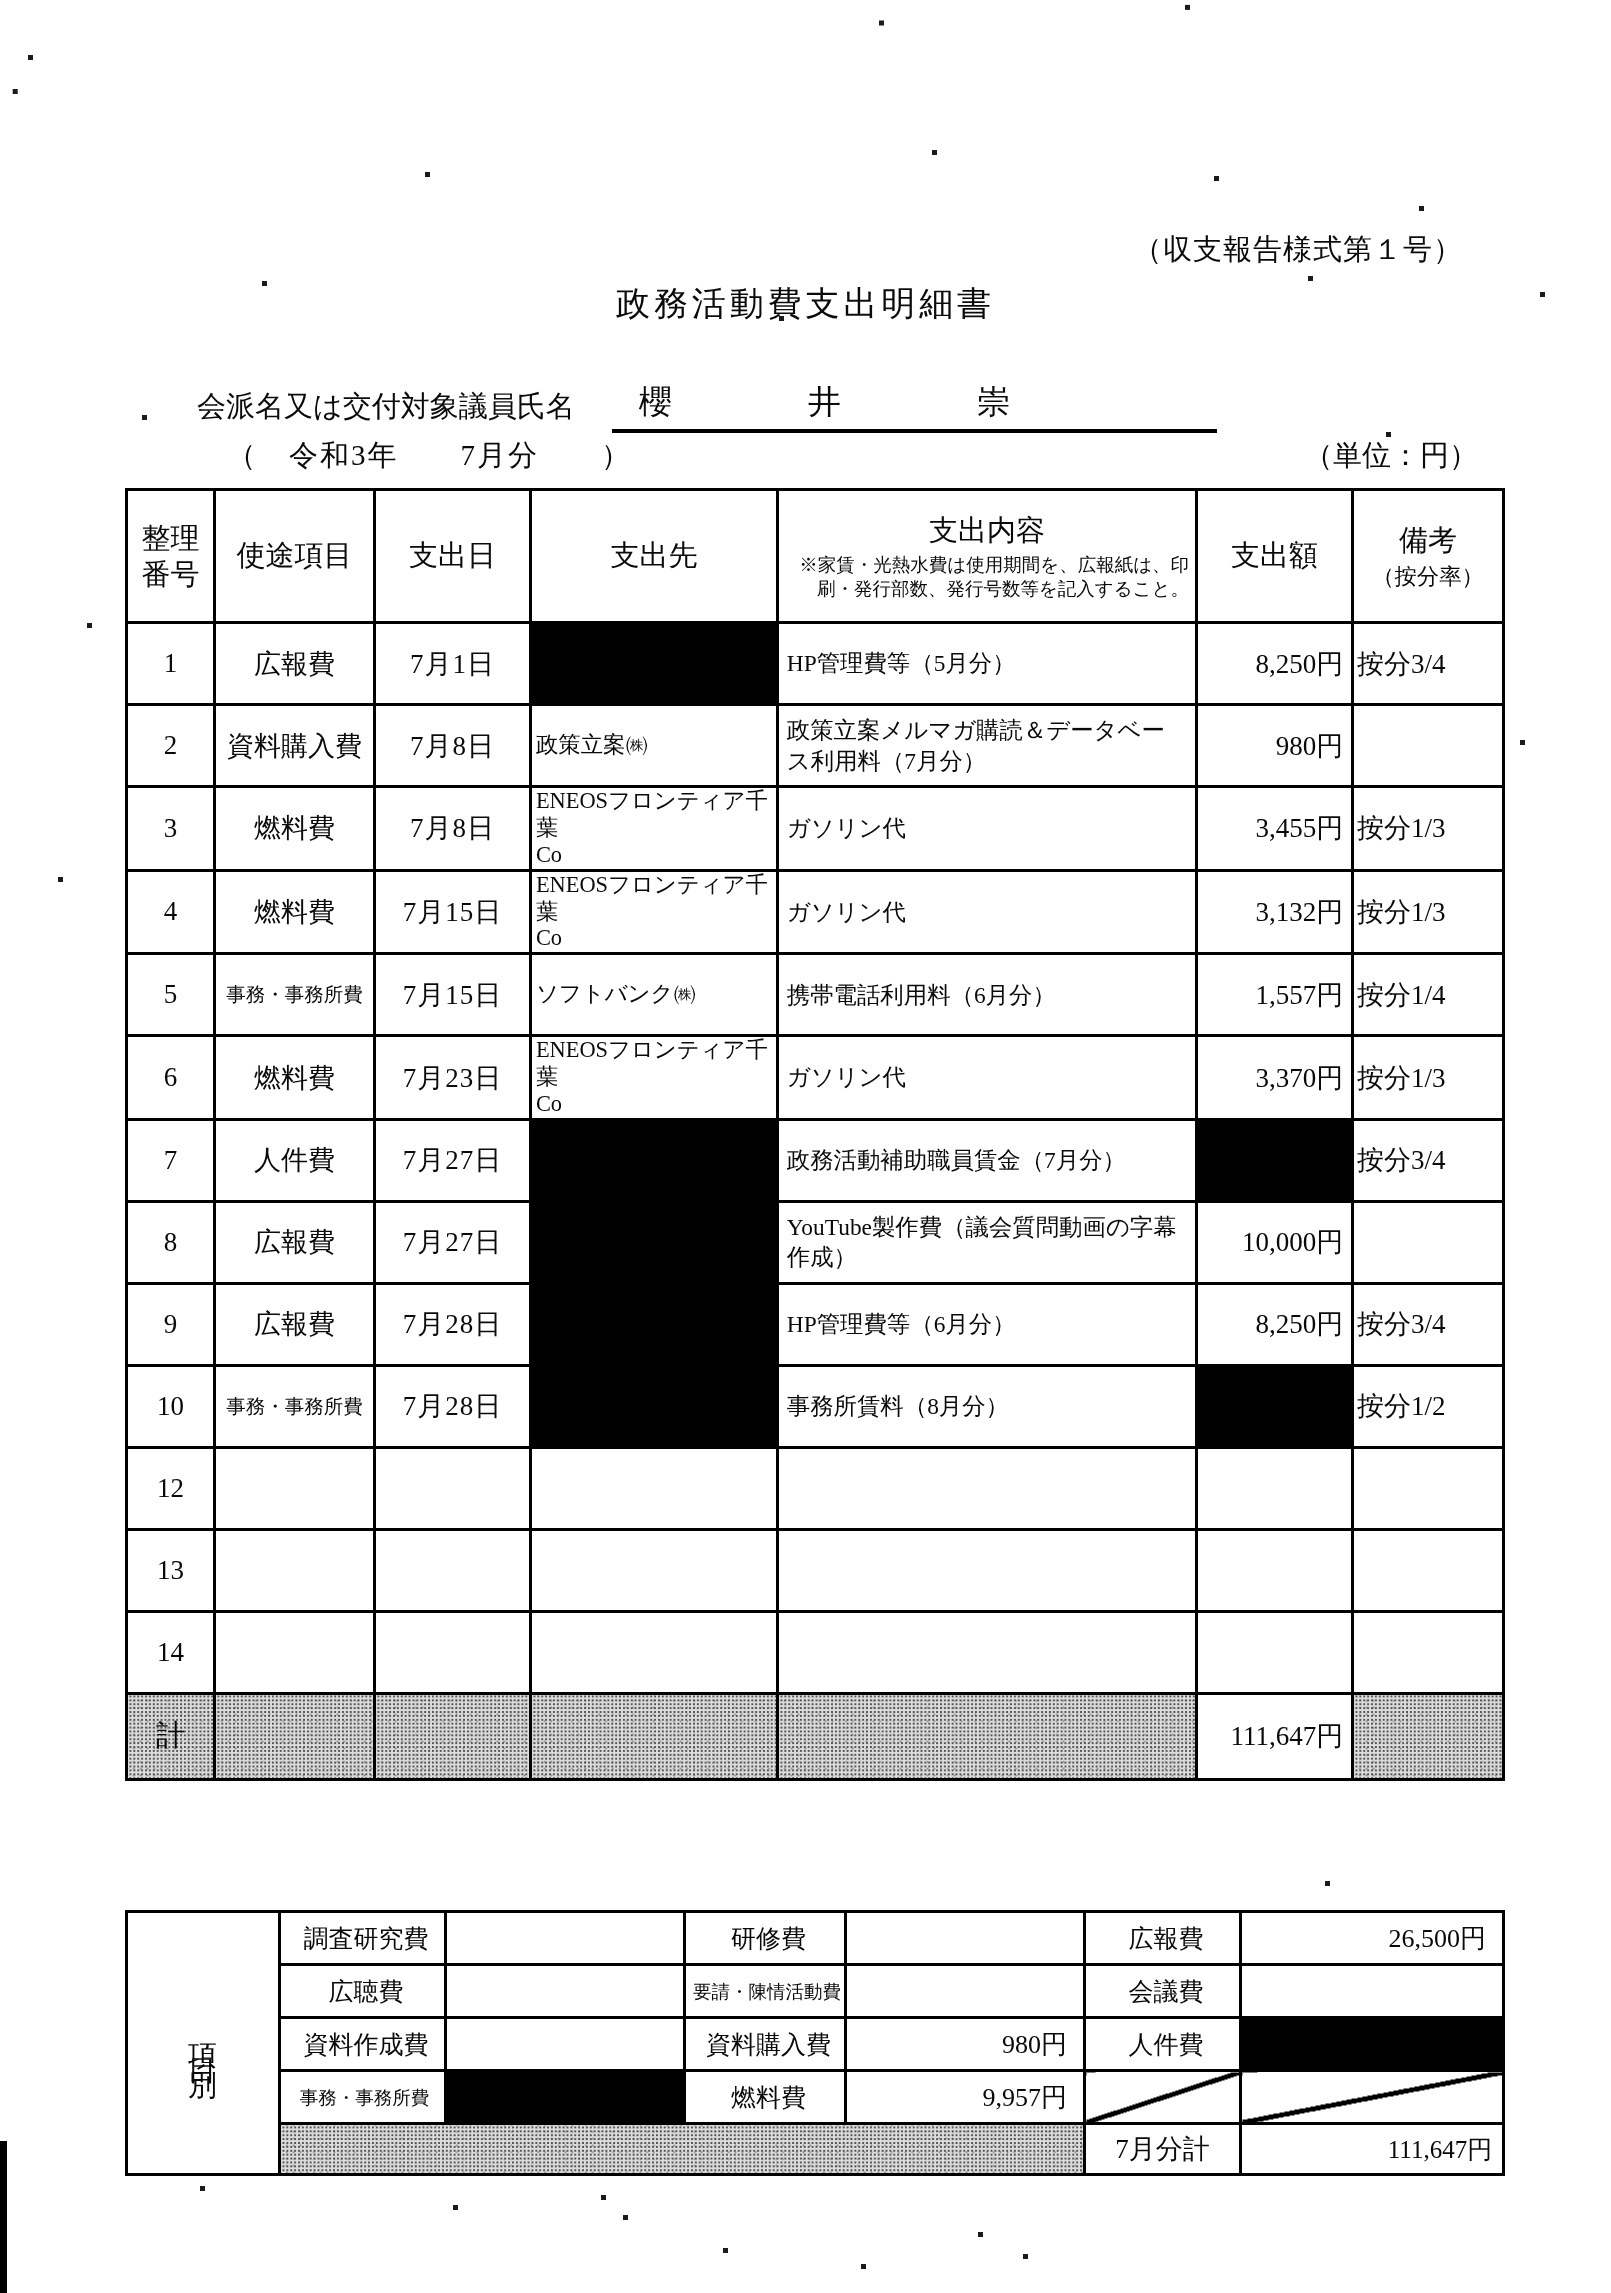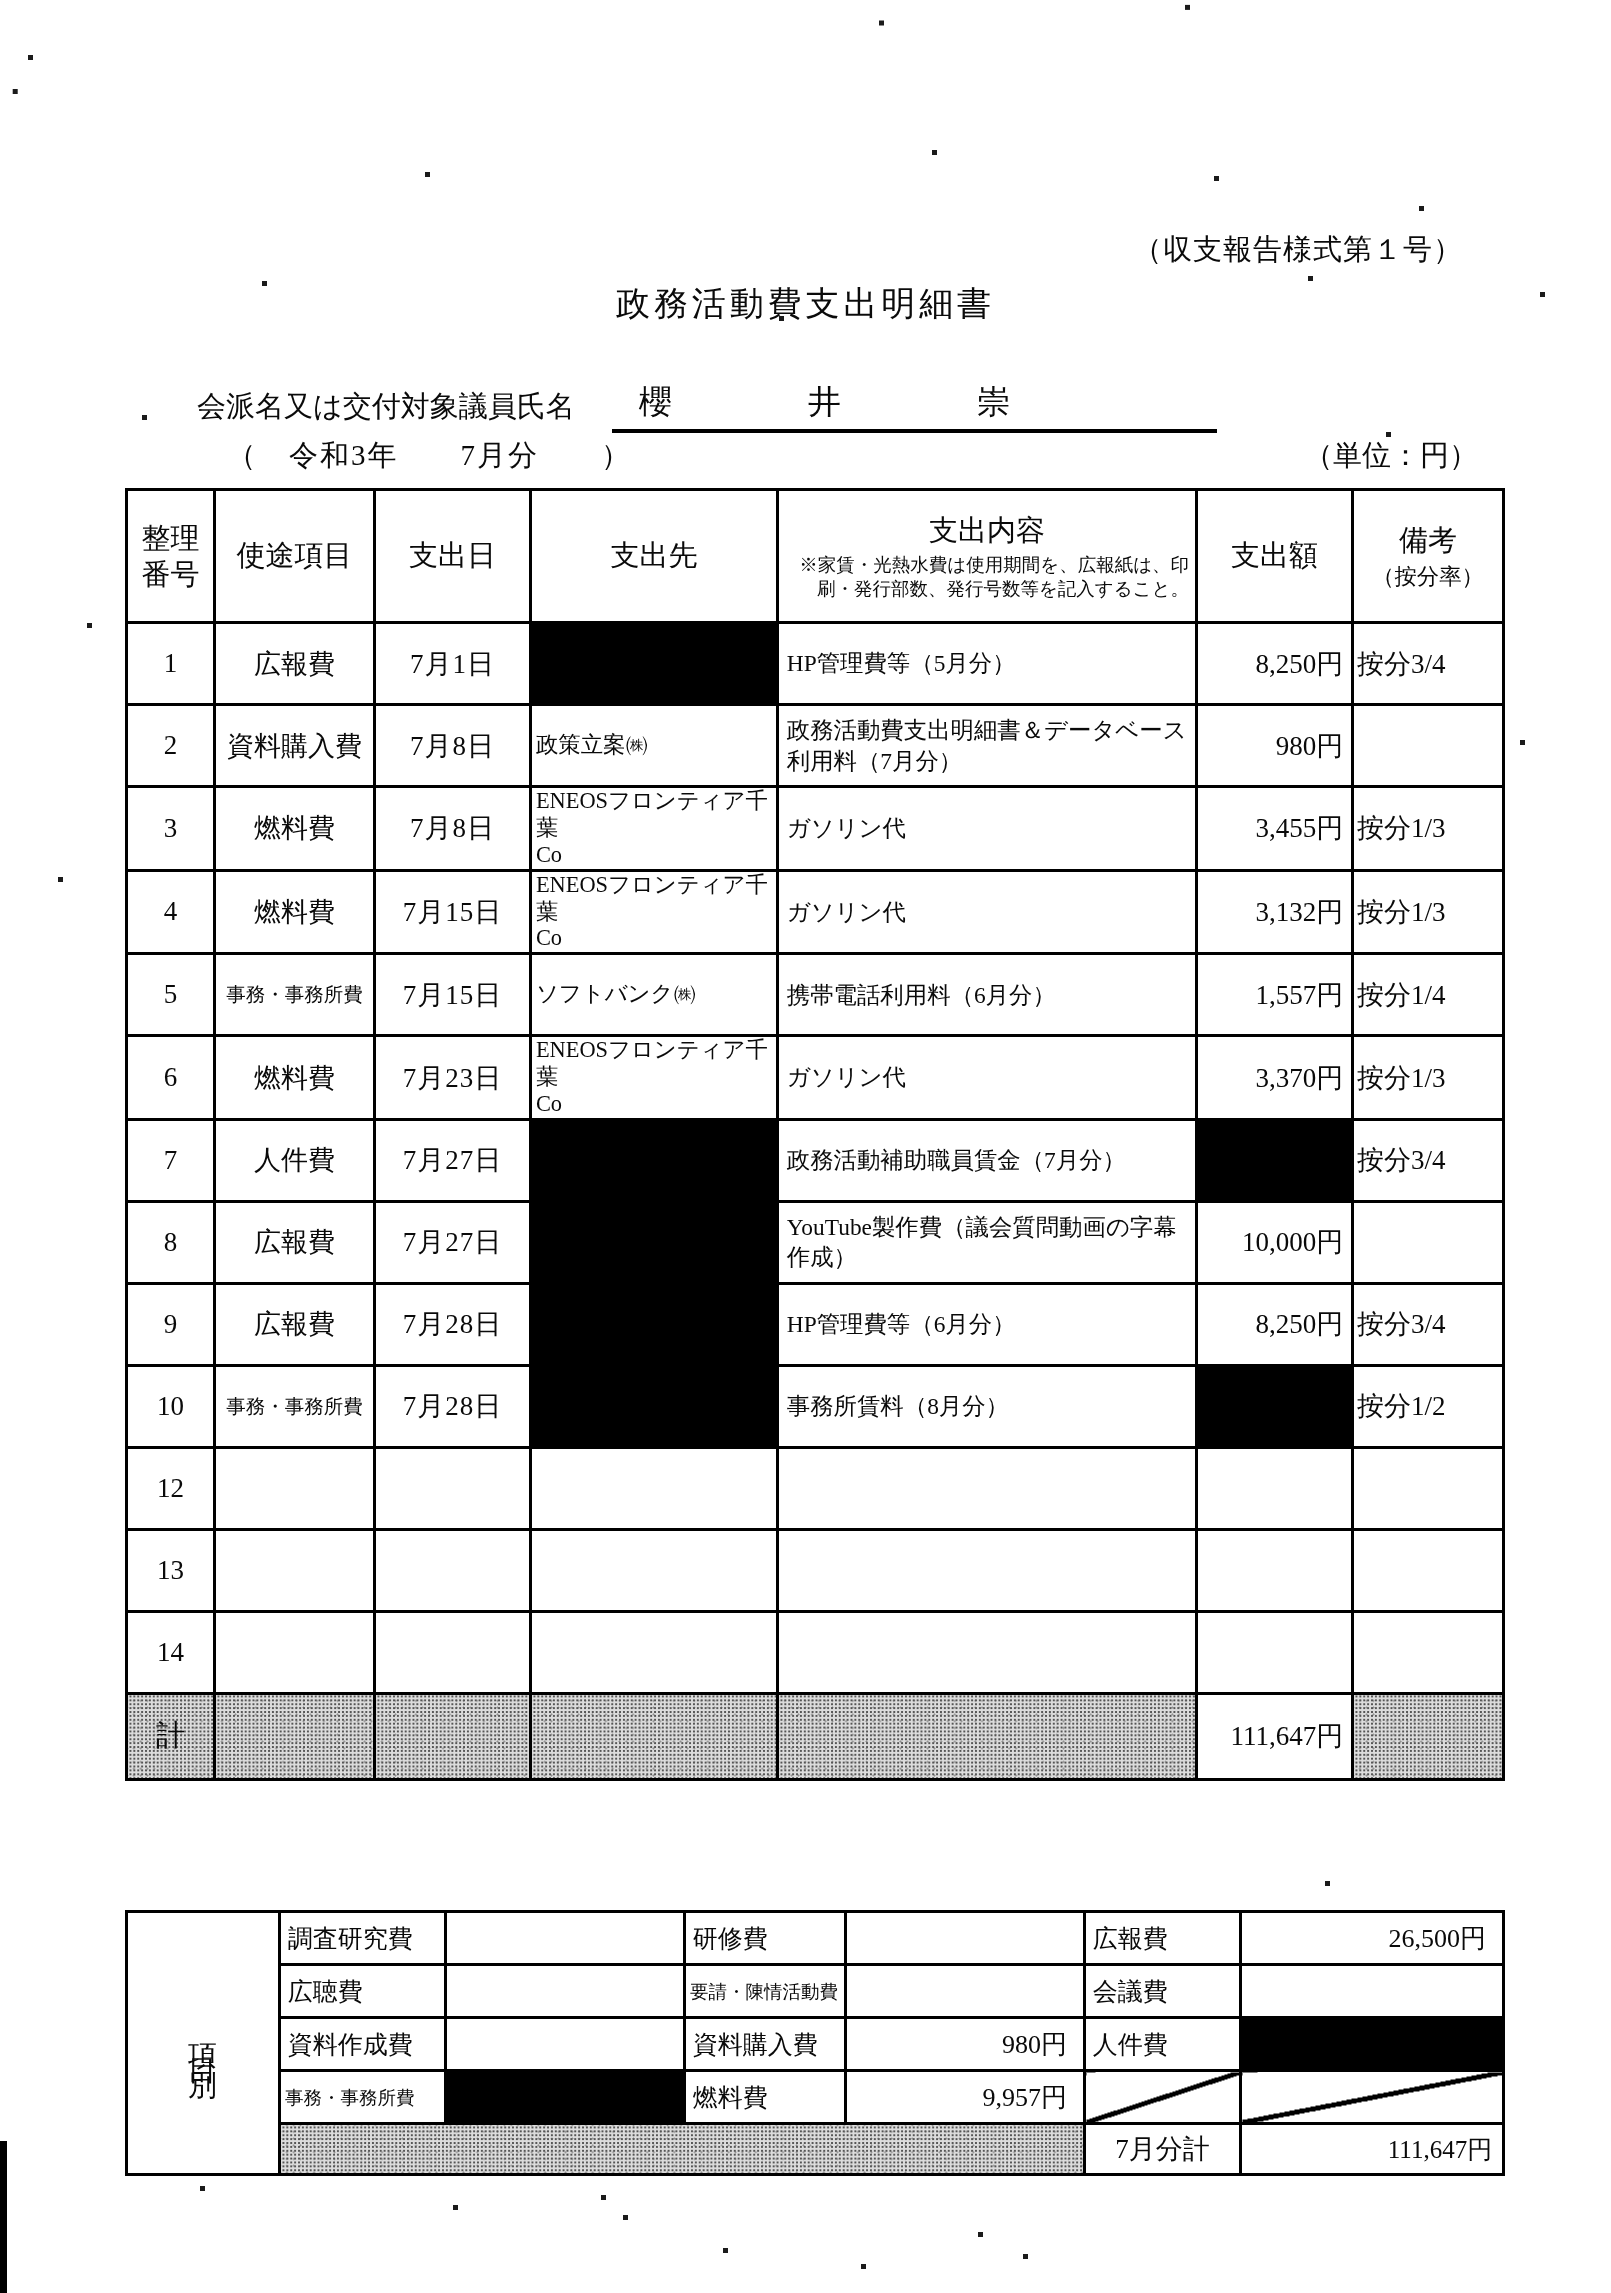--- a/index.html
+++ b/index.html
@@ -54,21 +54,21 @@
   }
   .total-row td { height:86px; }
   .t-label  { text-align:center; font-size:29px; }
   .t-amount { text-align:right; font-size:27px; padding-right:7.8px; background:#fff; }
 
   .summary-table { position:absolute; top:1910px; left:125px; width:1377px; }
   .summary-table td { height:53px; }
   .summary-table tr.last td { height:51px; }
   .s-side { text-align:center; }
   .s-side-inner { writing-mode:vertical-rl; font-size:29px; letter-spacing:13.7px; margin:0 auto; }
-  .s-label { font-size:25px; text-align:left; padding-left:6.8px; }
+  .s-label { font-size:25px; text-align:center; padding-left:6.8px; }
   .s-label.small { font-size:18.5px; padding-left:3.9px; }
   .s-value { font-size:26px; text-align:right; padding-right:16px; }
   .slash {
     background-image:linear-gradient(to bottom right,
       transparent calc(50% - 2.4px), #000 calc(50% - 2.4px),
       #000 calc(50% + 2.4px), transparent calc(50% + 2.4px));
   }
   .s-total-label  { font-size:27px; text-align:center; }
   .s-total-amount { font-size:25px; text-align:right; padding-right:9.8px; }
 
@@ -127,21 +127,21 @@
         <td class="c-payee redacted"></td>
         <td class="c-content">HP管理費等（5月分）</td>
         <td class="c-amount">8,250円</td>
         <td class="c-remarks">按分3/4</td>
       </tr>
       <tr>
         <td class="c-no">2</td>
         <td class="c-cat">資料購入費</td>
         <td class="c-date">7月8日</td>
         <td class="c-payee">政策立案㈱</td>
-        <td class="c-content">政務活動費支出明細書＆データベース利用料（7月分）</td>
+        <td class="c-content">政策立案メルマガ購読＆データベース利用料（7月分）</td>
         <td class="c-amount">980円</td>
         <td class="c-remarks"></td>
       </tr>
       <tr>
         <td class="c-no">3</td>
         <td class="c-cat">燃料費</td>
         <td class="c-date">7月8日</td>
         <td class="c-payee">ENEOSフロンティア千葉
 Co</td>
         <td class="c-content">ガソリン代</td>

